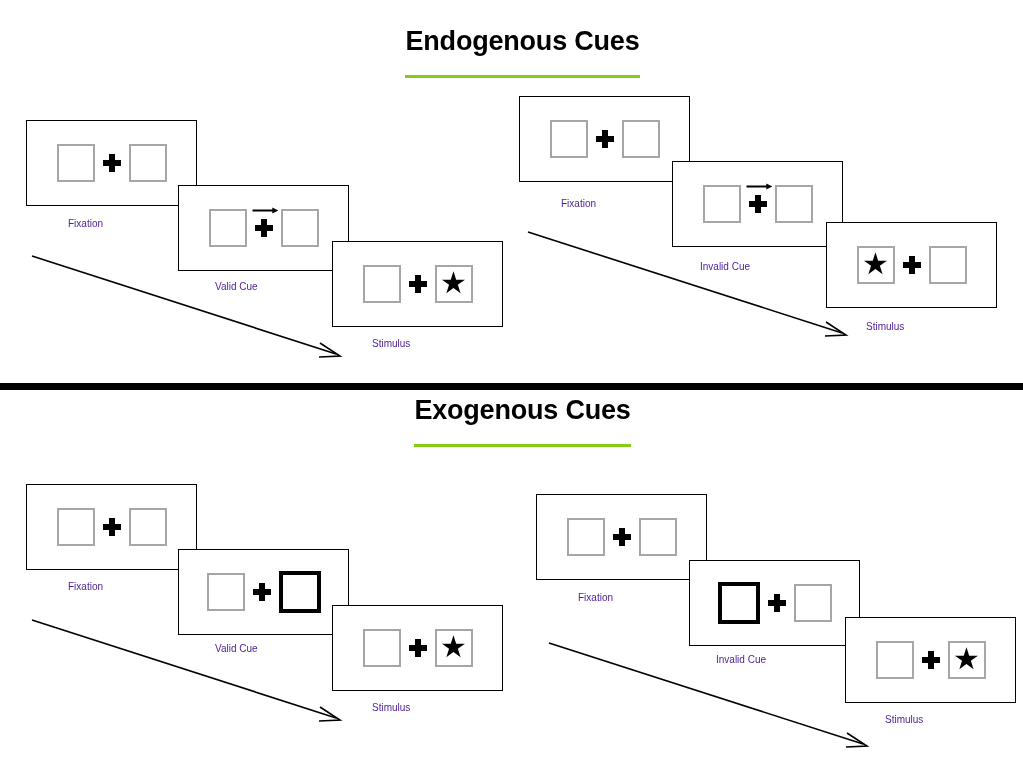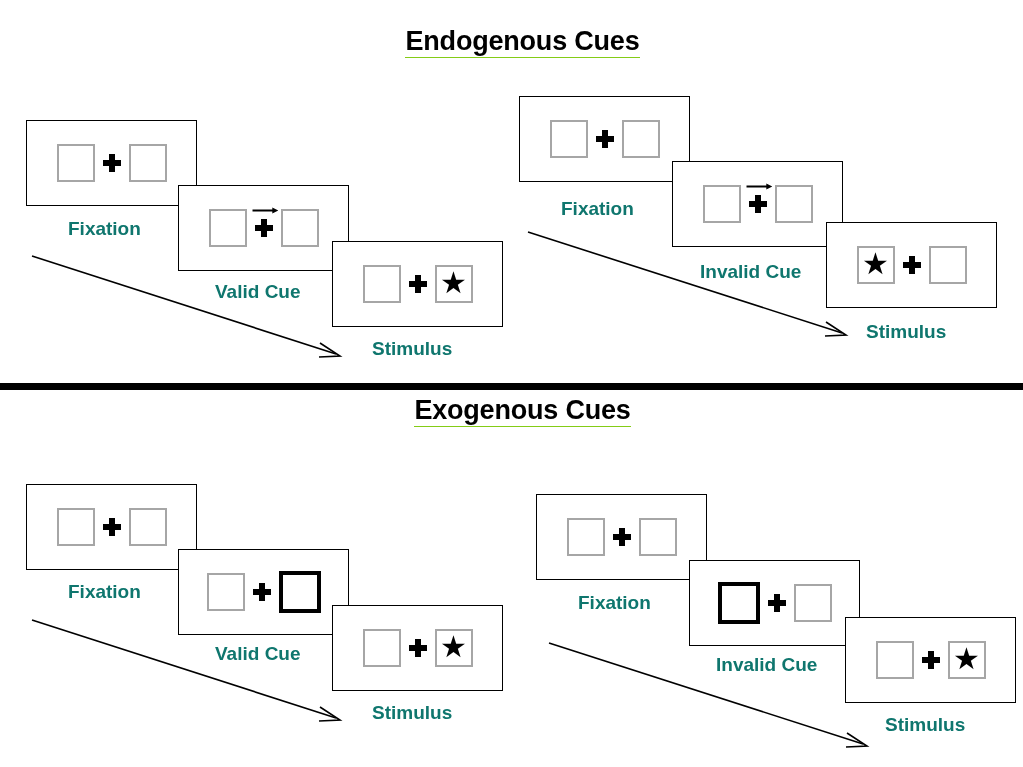--- a/index.html
+++ b/index.html
@@ -22,22 +22,22 @@
     position: absolute;
     left: 0;
     width: 1023px;
     text-align: center;
     font-size: 27px;
     font-weight: bold;
     letter-spacing: -0.2px;
     color: #000000;
   }
   .section-title span {
-    border-bottom: 1px solid #84cc16;
-    padding-bottom: 1px;
+    border-bottom: 3px solid #84cc16;
+    padding-bottom: 19px;
     margin-left: 22px;
   }
 
   
   .divider {
     position: absolute;
     left: 0;
     width: 1023px;
     height: 7px;
     background: #000000;
@@ -118,24 +118,24 @@
     left: 50%;
     transform: translateX(-45%);
     width: 26px;
     height: 9px;
     pointer-events: none;
   }
 
   
   .caption {
     position: absolute;
-    font-size: 19px;
-    font-weight: bold;
+    font-size: 10px;
+    font-weight: normal;
     white-space: nowrap;
-    color: #0f766e;
+    color: #4c1d95;
   }
 
   
   .flow-arrow {
     position: absolute;
     overflow: visible;
     pointer-events: none;
   }
 </style>
 </head>

